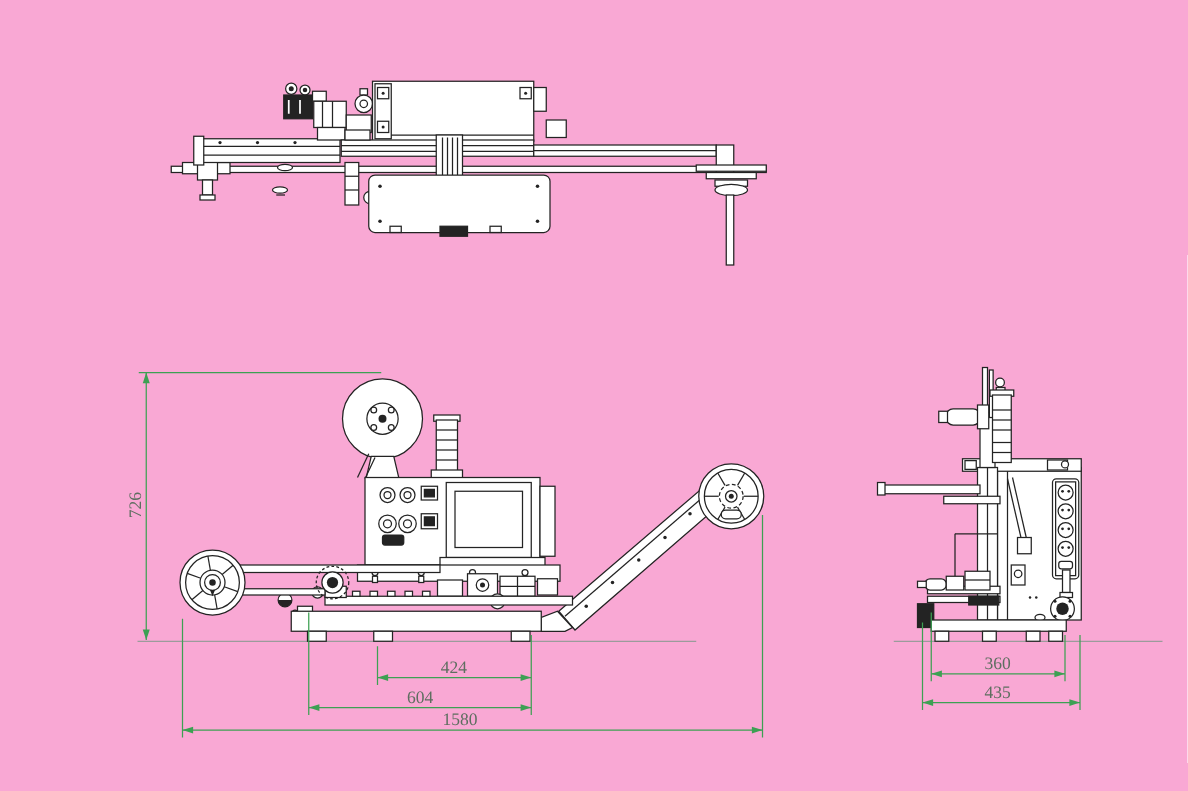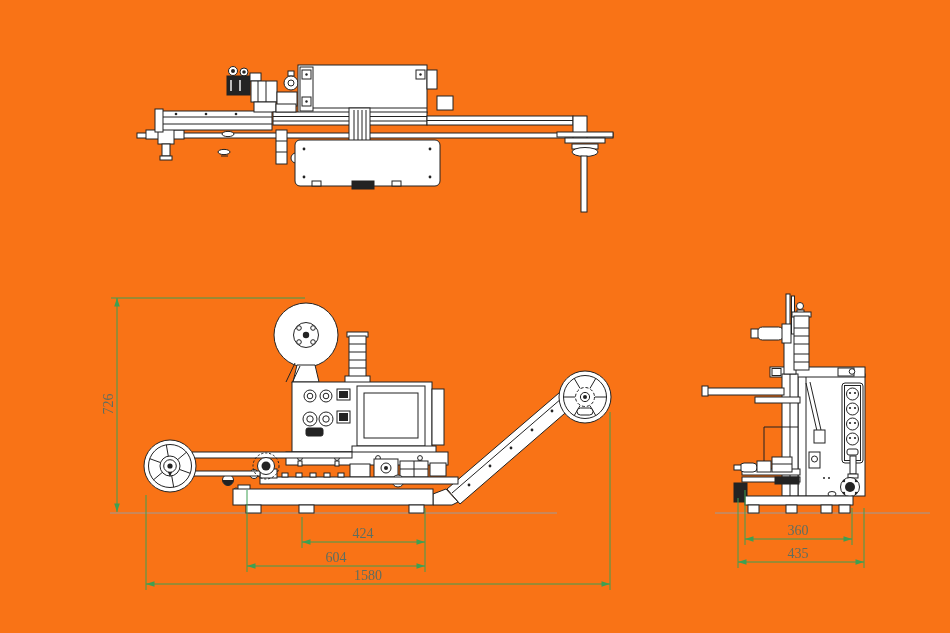--- a/index.html
+++ b/index.html
@@ -1,16 +1,16 @@
 <!DOCTYPE html>
 <html><head>
 <meta charset="utf-8">
 <style>
   html,body{margin:0;padding:0;background:#fff;}
-  .canvas{position:relative;width:950px;height:633px;background:#f97316;overflow:hidden;
+  .canvas{position:relative;width:950px;height:633px;background:#f9a8d4;overflow:hidden;
           font-family:"Liberation Serif",serif;}
   svg{display:block}
   .s  {stroke:#232323;fill:none;stroke-width:1;}
   .sw {stroke:#232323;fill:#ffffff;stroke-width:1;}
   .d  {fill:#232323;stroke:none;}
   .dk {stroke:#232323;fill:#232323;stroke-width:1;}
   .gnd{stroke:#9b9b9b;fill:none;stroke-width:1;}
   .dim{stroke:#3da053;fill:none;stroke-width:1;}
   .dimf{fill:#3da053;stroke:none;}
   text.dimt{fill:#5e6e60;font-family:"Liberation Serif",serif;font-size:14px;}

